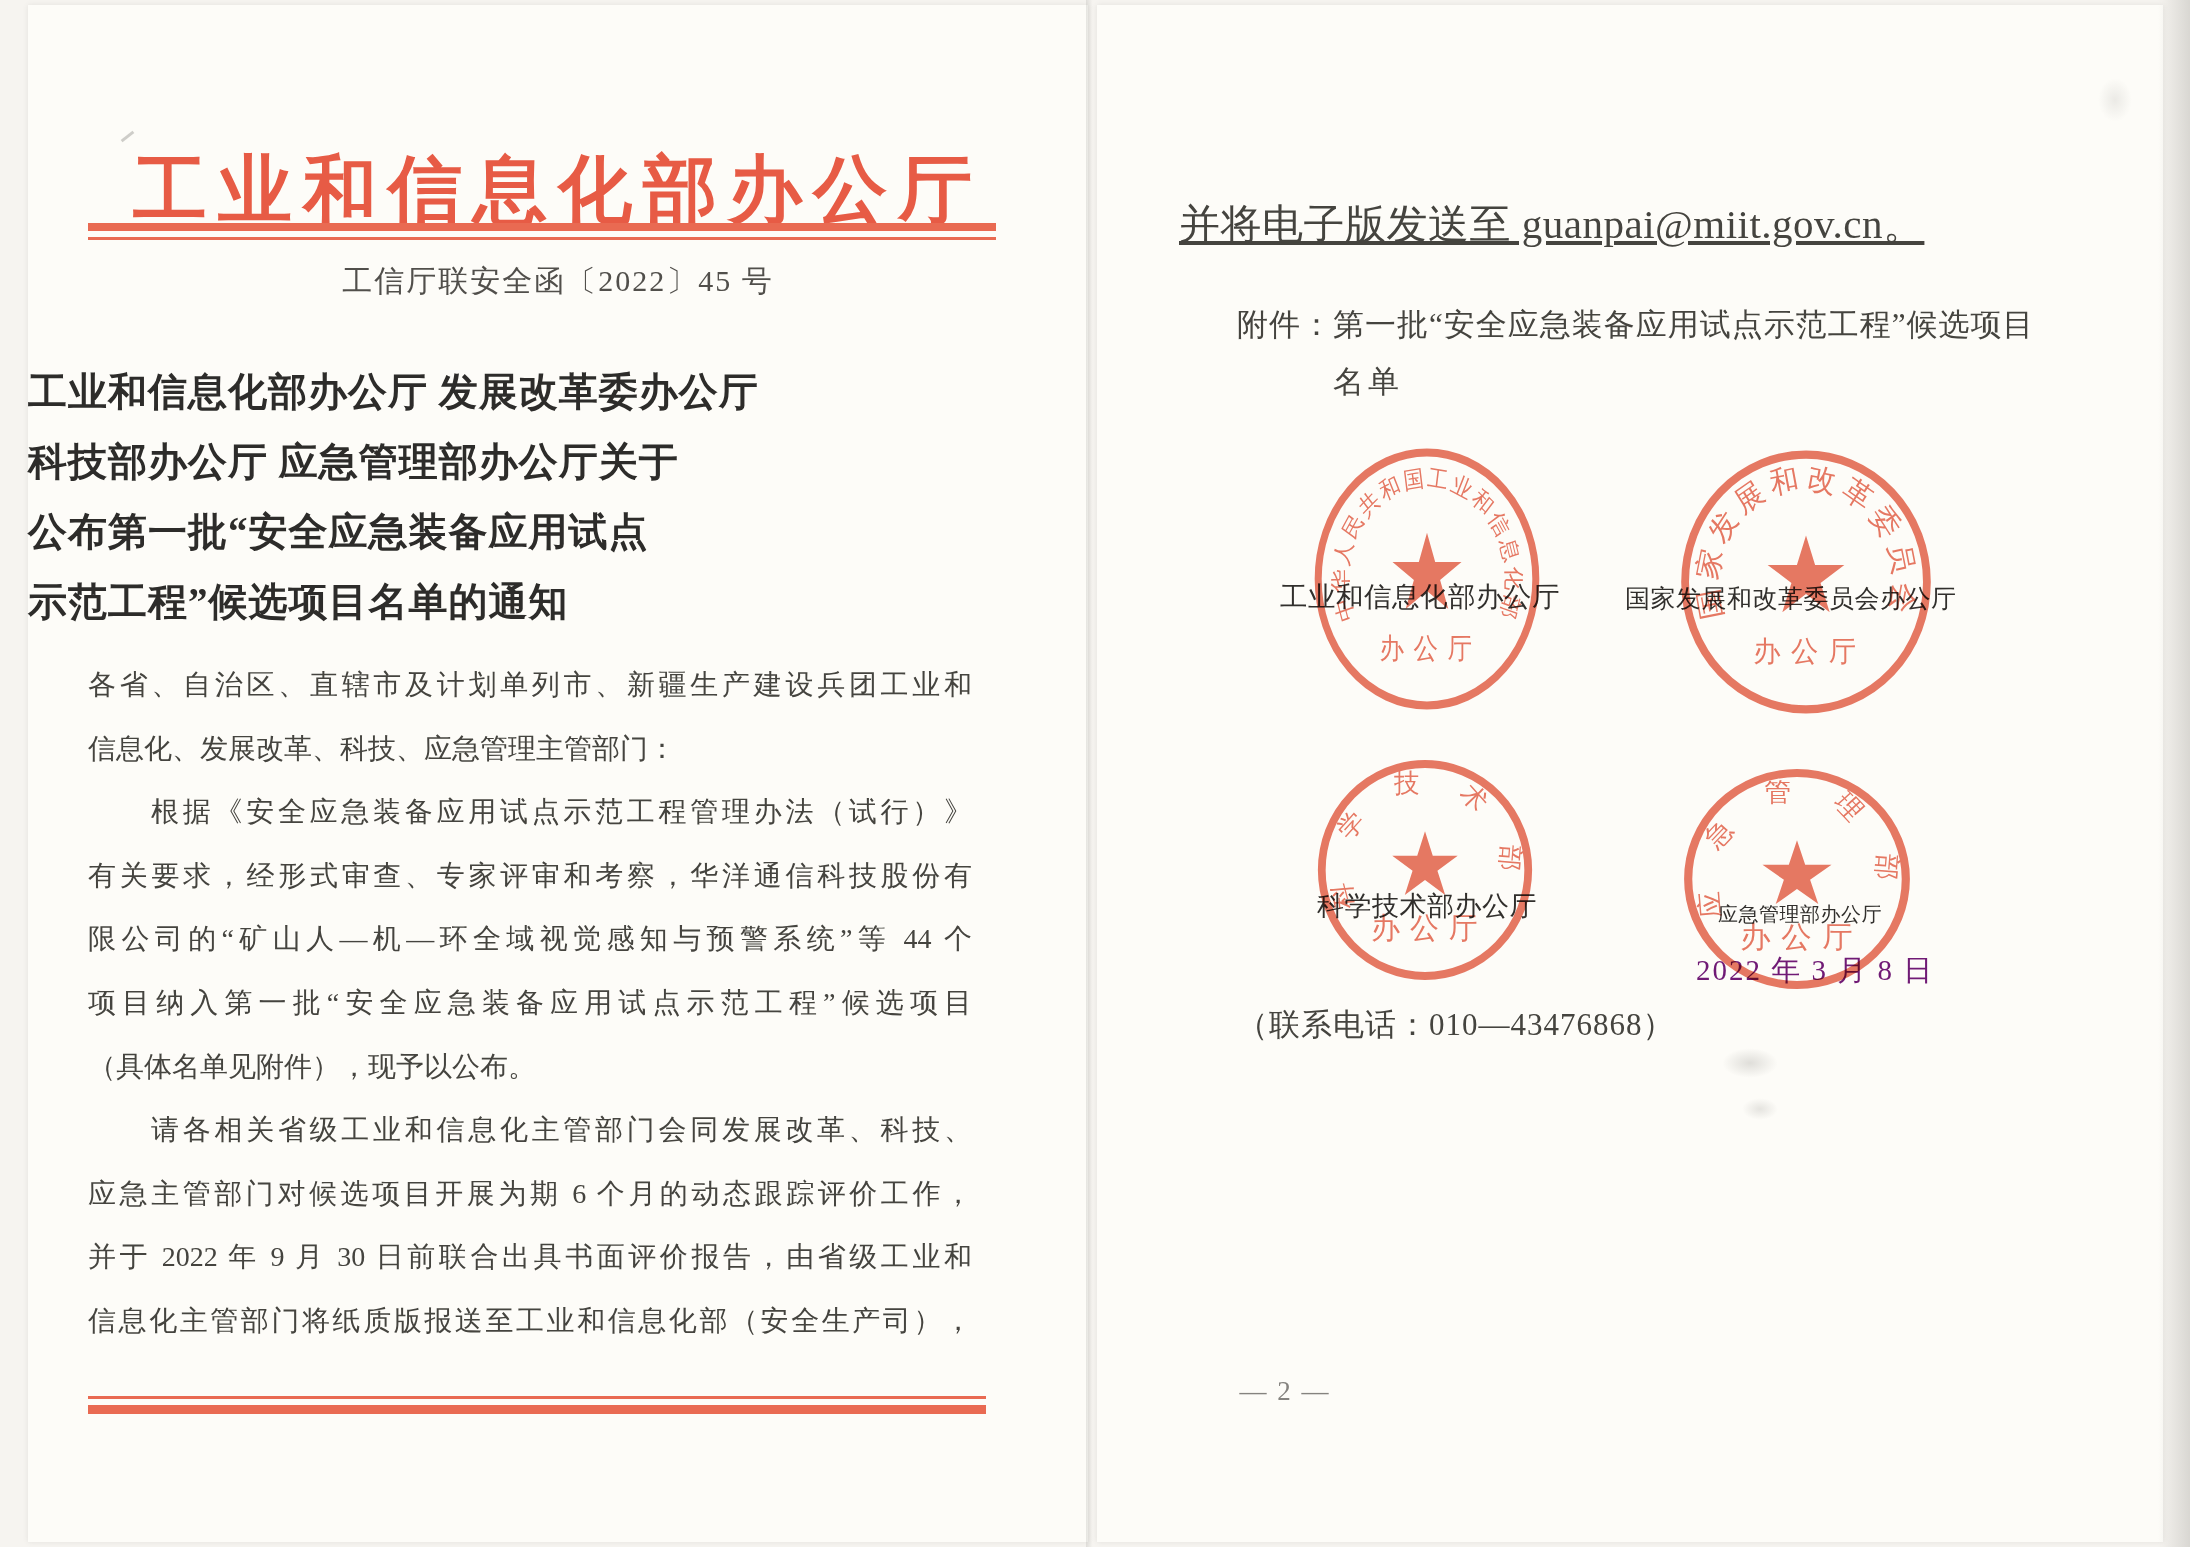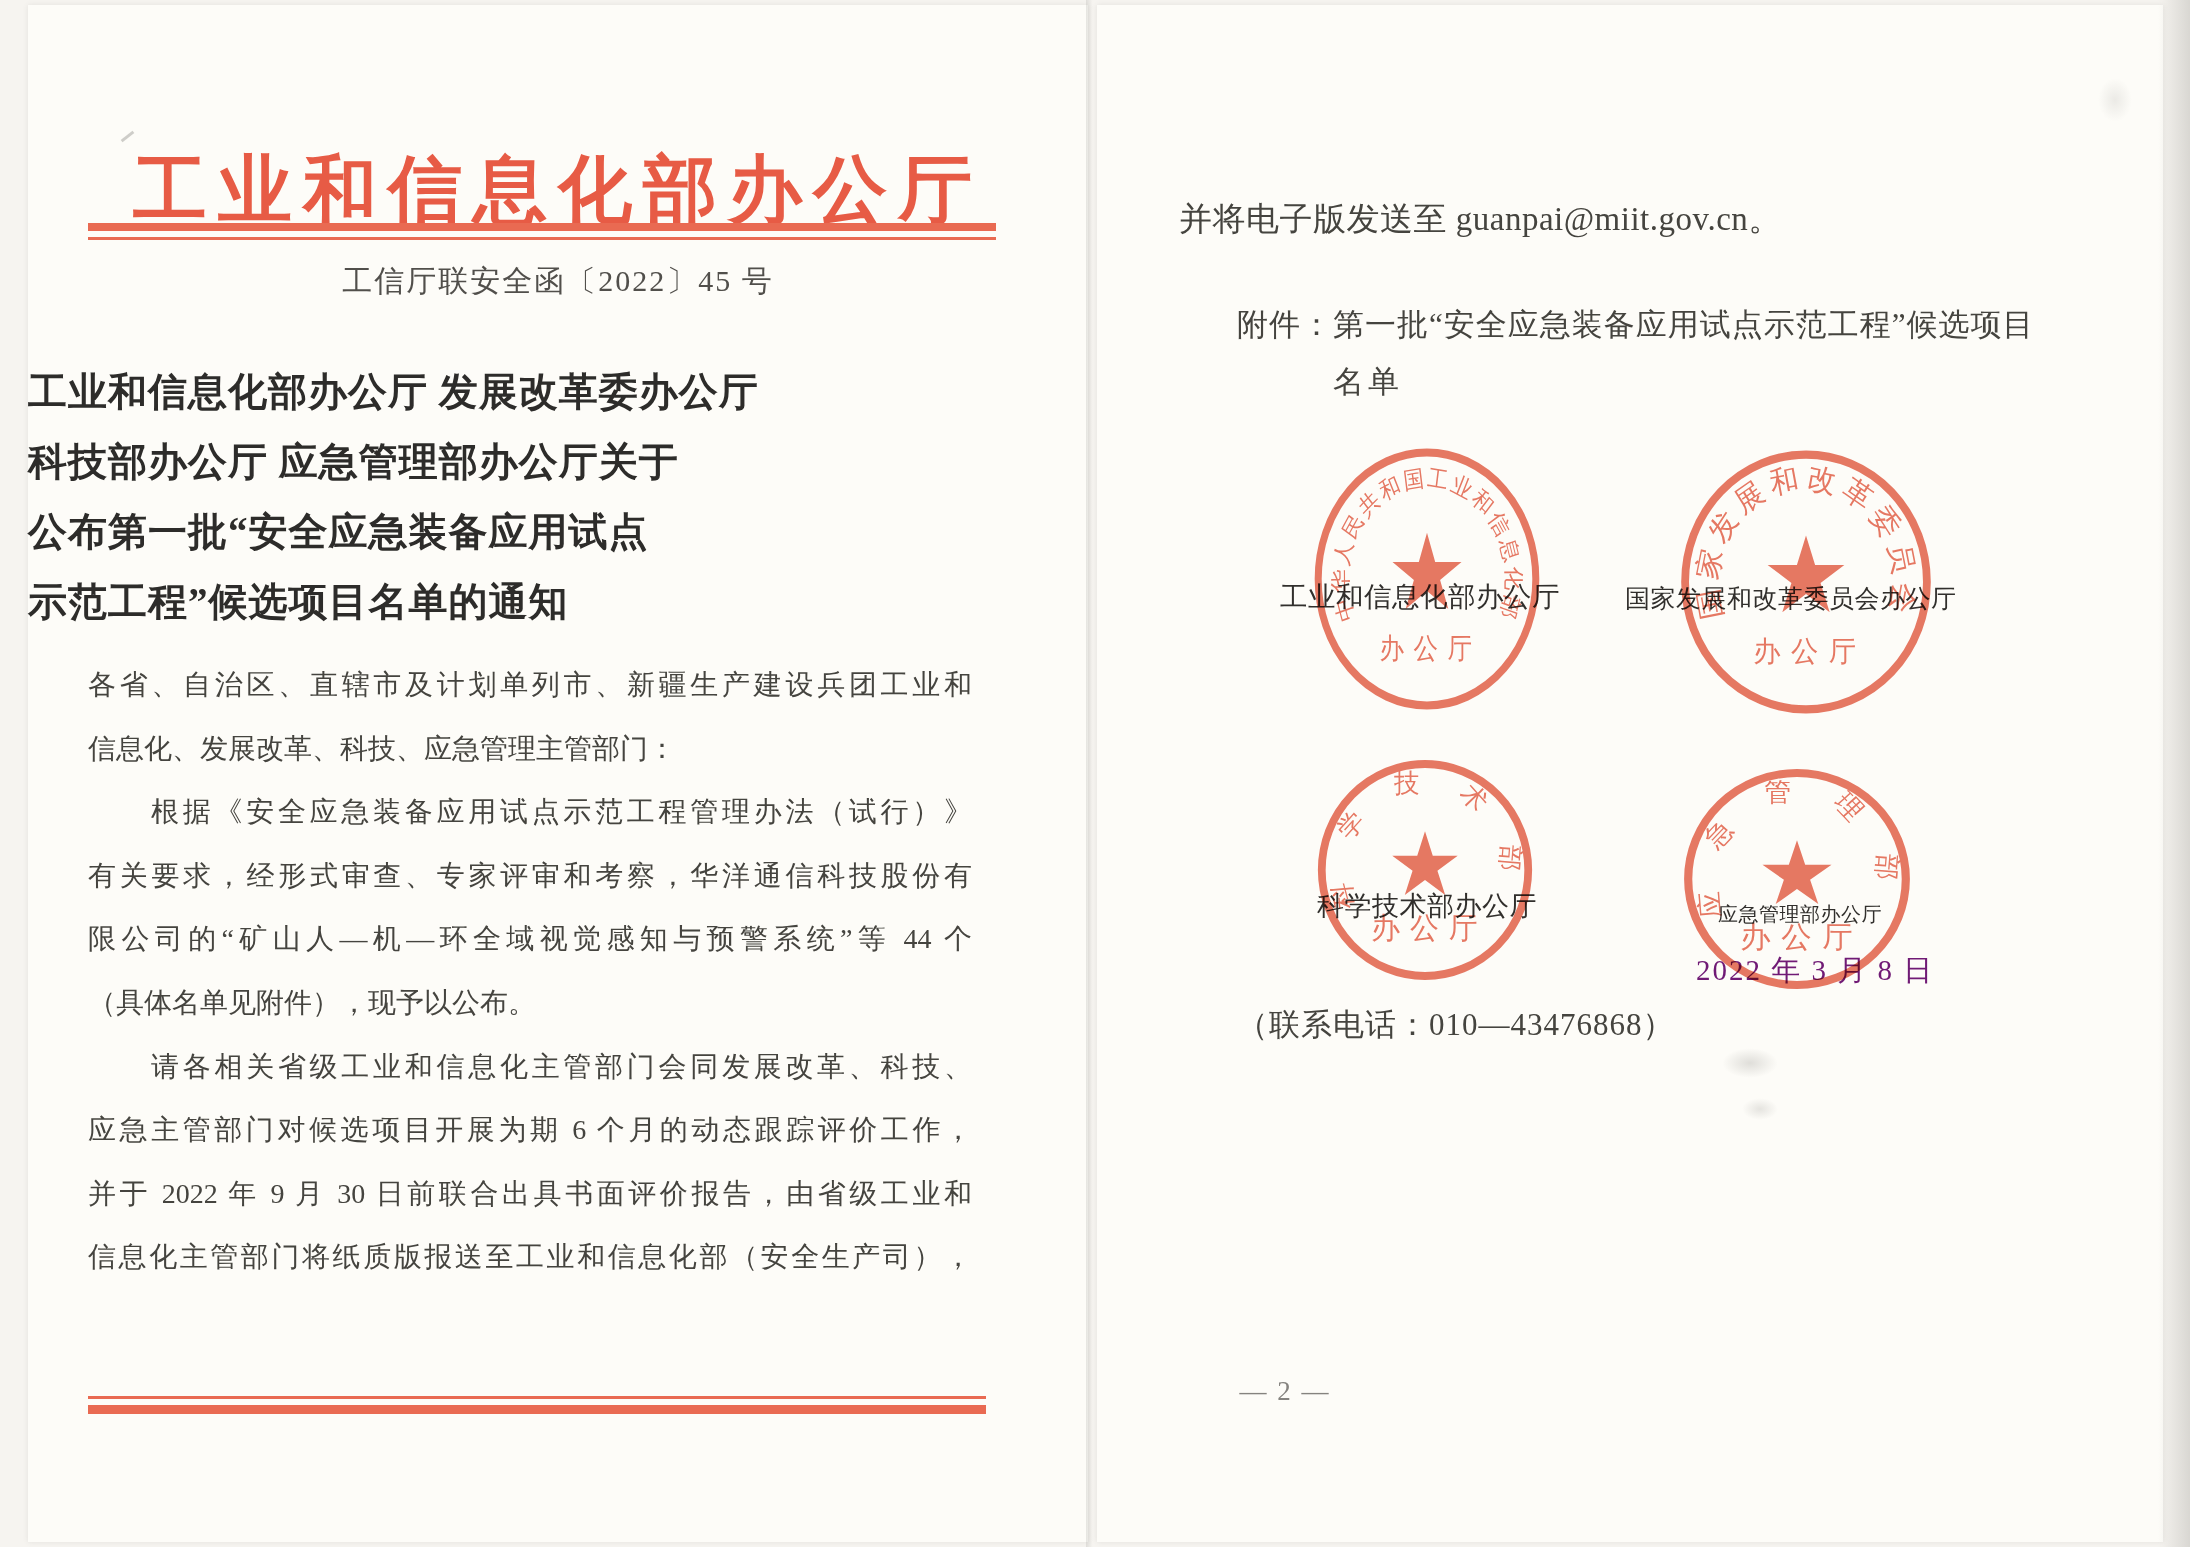--- a/index.html
+++ b/index.html
@@ -29,21 +29,21 @@
   .jline{white-space:normal;text-align:justify;text-align-last:justify;}
   .ind{text-indent:63px;}
   .fline{position:absolute;left:60px;width:898px;background:#e96a52;}
   .fl-thin{top:1391px;height:3px;}
   .fl-thick{top:1400px;height:9px;}
   .speck{position:absolute;left:92px;top:130px;width:15px;height:3px;background:#b5b3af;
       transform:rotate(-38deg);opacity:.65;}
 
   
   .p2text{position:absolute;white-space:nowrap;color:#45443f;}
-  .cont-line{left:82px;top:192px;font-size:33px;letter-spacing:.5px;}
+  .cont-line{left:82px;top:192px;font-size:41px;letter-spacing:.5px;text-decoration:underline;}
   .attach1{left:140px;top:299px;font-size:31px;letter-spacing:1px;}
   .attach2{left:236px;top:356px;font-size:31px;letter-spacing:4px;}
   .caption{position:absolute;white-space:nowrap;color:#312f2c;z-index:2;}
   .cap1{left:183px;top:574px;font-size:27.5px;letter-spacing:.5px;}
   .cap2{left:528px;top:577px;font-size:25px;letter-spacing:.5px;}
   .cap3{left:220px;top:883px;font-size:27px;letter-spacing:.5px;}
   .cap4{left:589px;top:896px;font-size:20px;letter-spacing:.5px;margin-left:32px;}
   .sdate{position:absolute;left:599px;top:946px;font-size:29px;color:#701a75;z-index:2;
       letter-spacing:2px;white-space:nowrap;}
   .contact{left:140px;top:999px;font-size:31px;letter-spacing:1px;}
@@ -79,20 +79,21 @@
       <div>公布第一批“安全应急装备应用试点</div>
       <div>示范工程”候选项目名单的通知</div>
     </div>
 
     <div class="body-block">
       <div class="bline jline">各省、自治区、直辖市及计划单列市、新疆生产建设兵团工业和</div>
       <div class="bline">信息化、发展改革、科技、应急管理主管部门：</div>
       <div class="bline jline ind">根据《安全应急装备应用试点示范工程管理办法（试行）》</div>
       <div class="bline jline">有关要求，经形式审查、专家评审和考察，华洋通信科技股份有</div>
       <div class="bline jline">限公司的“矿山人—机—环全域视觉感知与预警系统”等 44 个</div>
+      <div class="bline jline">项目纳入第一批“安全应急装备应用试点示范工程”候选项目</div>
       <div class="bline">（具体名单见附件），现予以公布。</div>
       <div class="bline jline ind">请各相关省级工业和信息化主管部门会同发展改革、科技、</div>
       <div class="bline jline">应急主管部门对候选项目开展为期 6 个月的动态跟踪评价工作，</div>
       <div class="bline jline">并于 2022 年 9 月 30 日前联合出具书面评价报告，由省级工业和</div>
       <div class="bline jline">信息化主管部门将纸质版报送至工业和信息化部（安全生产司），</div>
     </div>
 
     <div class="fline fl-thin"></div>
     <div class="fline fl-thick"></div>
   </div>

